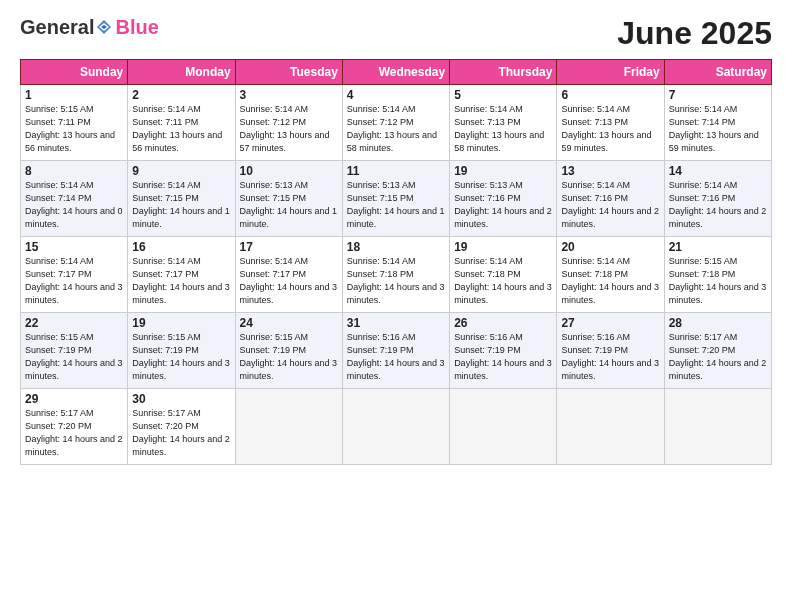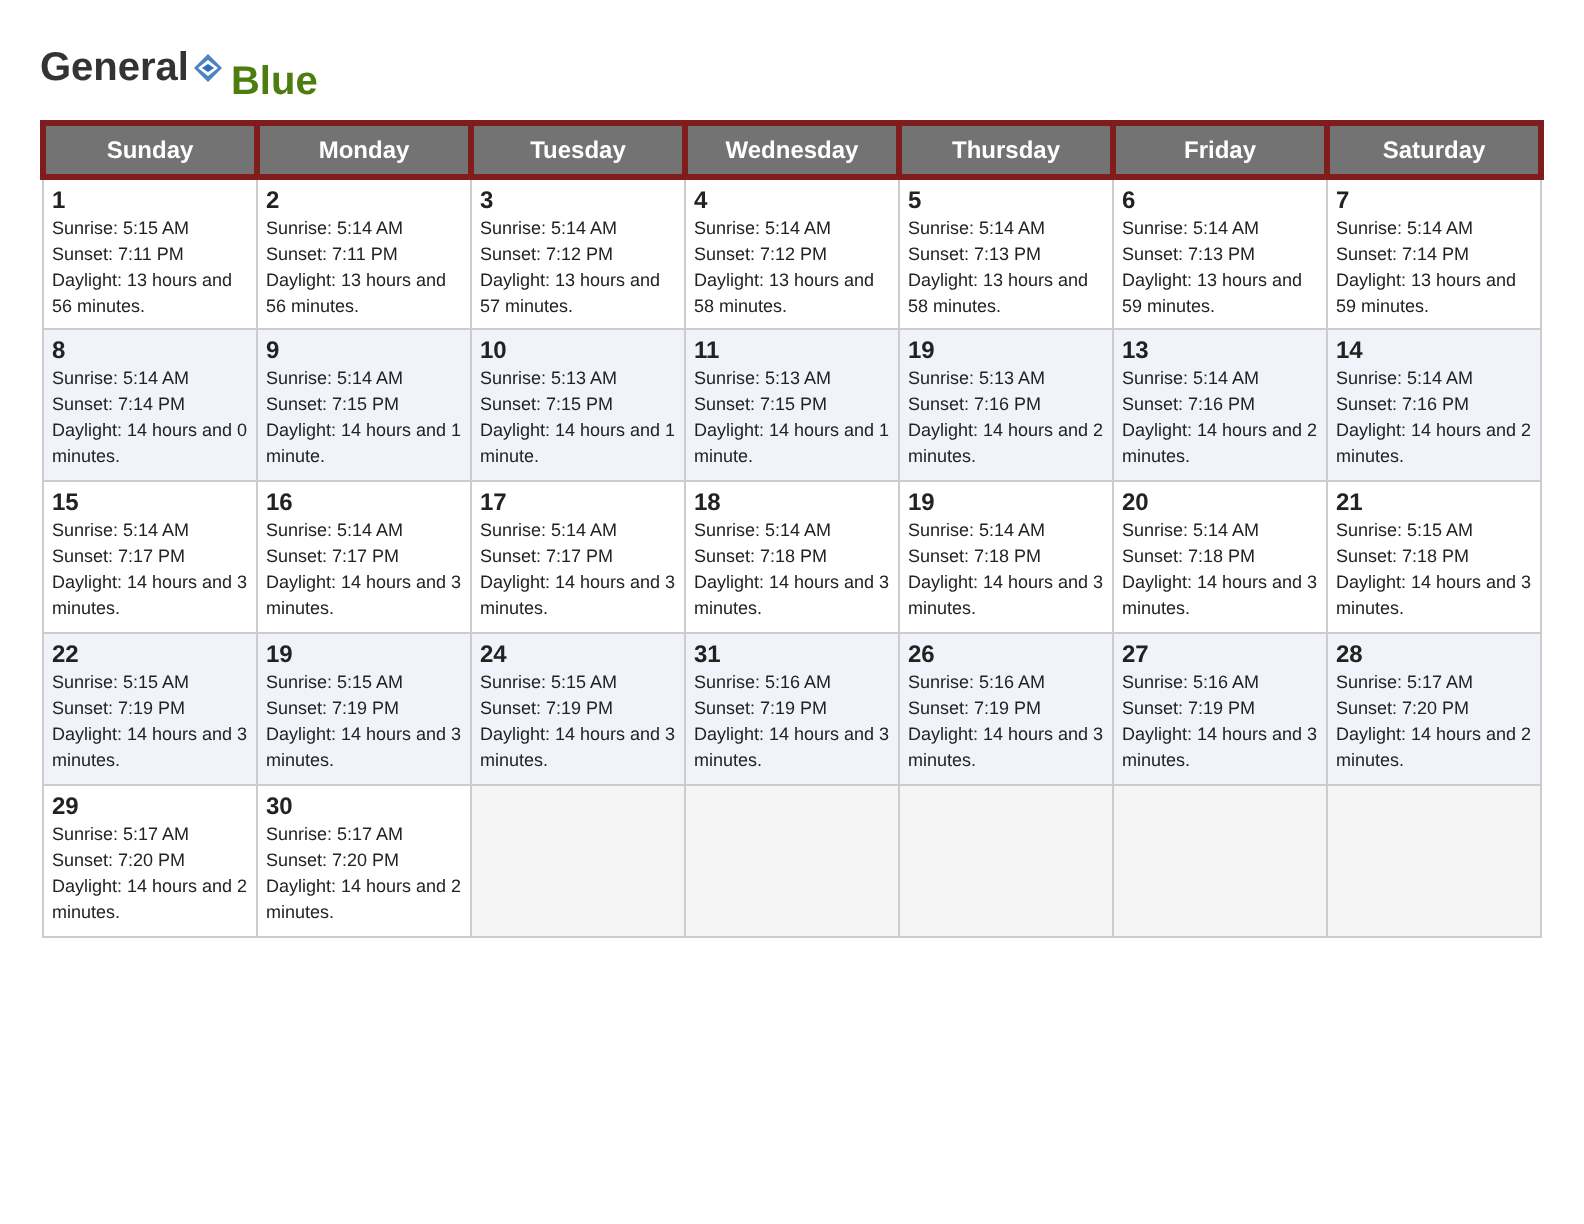--- a/index.html
+++ b/index.html
@@ -28,21 +28,21 @@
       align-items: flex-start;
     }
     .logo-text {
       display: flex;
       align-items: center;
       font-size: 20px;
       font-weight: bold;
       line-height: 1.1;
     }
     .logo-general { color: #333; }
-    .logo-blue { color: #4d7c0f; margin-top: 14px; }
+    .logo-blue { color: #ec4899; }
     .logo-icon {
       width: 18px;
       height: 18px;
       margin-left: 1px;
       margin-right: 2px;
     }
     .title-block {
       text-align: right;
     }
     .month-title {
@@ -56,27 +56,27 @@
       color: #444;
       margin-top: 2px;
     }
     .calendar-table {
       width: 100%;
       border-collapse: collapse;
       margin-top: 8px;
       table-layout: fixed;
     }
     .calendar-table th {
-      background: #737373;
+      background: #ec4899;
       color: #fff;
       font-size: 12px;
       font-weight: bold;
       padding: 5px 4px;
-      text-align: center;
-      border: 3px solid #7f1d1d;
+      text-align: right;
+      border: 1px solid #7f1d1d;
     }
     .calendar-table td {
       vertical-align: top;
       border: 1px solid #ccc;
       padding: 3px 4px;
       font-size: 9.5px;
       color: #222;
       background: #fff;
       height: 76px;
     }
@@ -108,20 +108,21 @@
         <span class="logo-general">General</span>
         <svg class="logo-icon" viewBox="0 0 18 18">
           <polygon points="9,2 16,9 9,16 2,9" fill="#2a6ebb" opacity="0.85"></polygon>
           <polygon points="9,5 14,9 9,13 4,9" fill="#fff"></polygon>
           <polygon points="9,7 12,9 9,11 6,9" fill="#2a6ebb"></polygon>
         </svg>
         <span class="logo-blue">Blue</span>
       </div>
     </div>
     <div class="title-block">
+      <div class="month-title">June 2025</div>
     </div>
   </div>
 
   <table class="calendar-table">
     <thead>
       <tr>
         <th>Sunday</th>
         <th>Monday</th>
         <th>Tuesday</th>
         <th>Wednesday</th>

